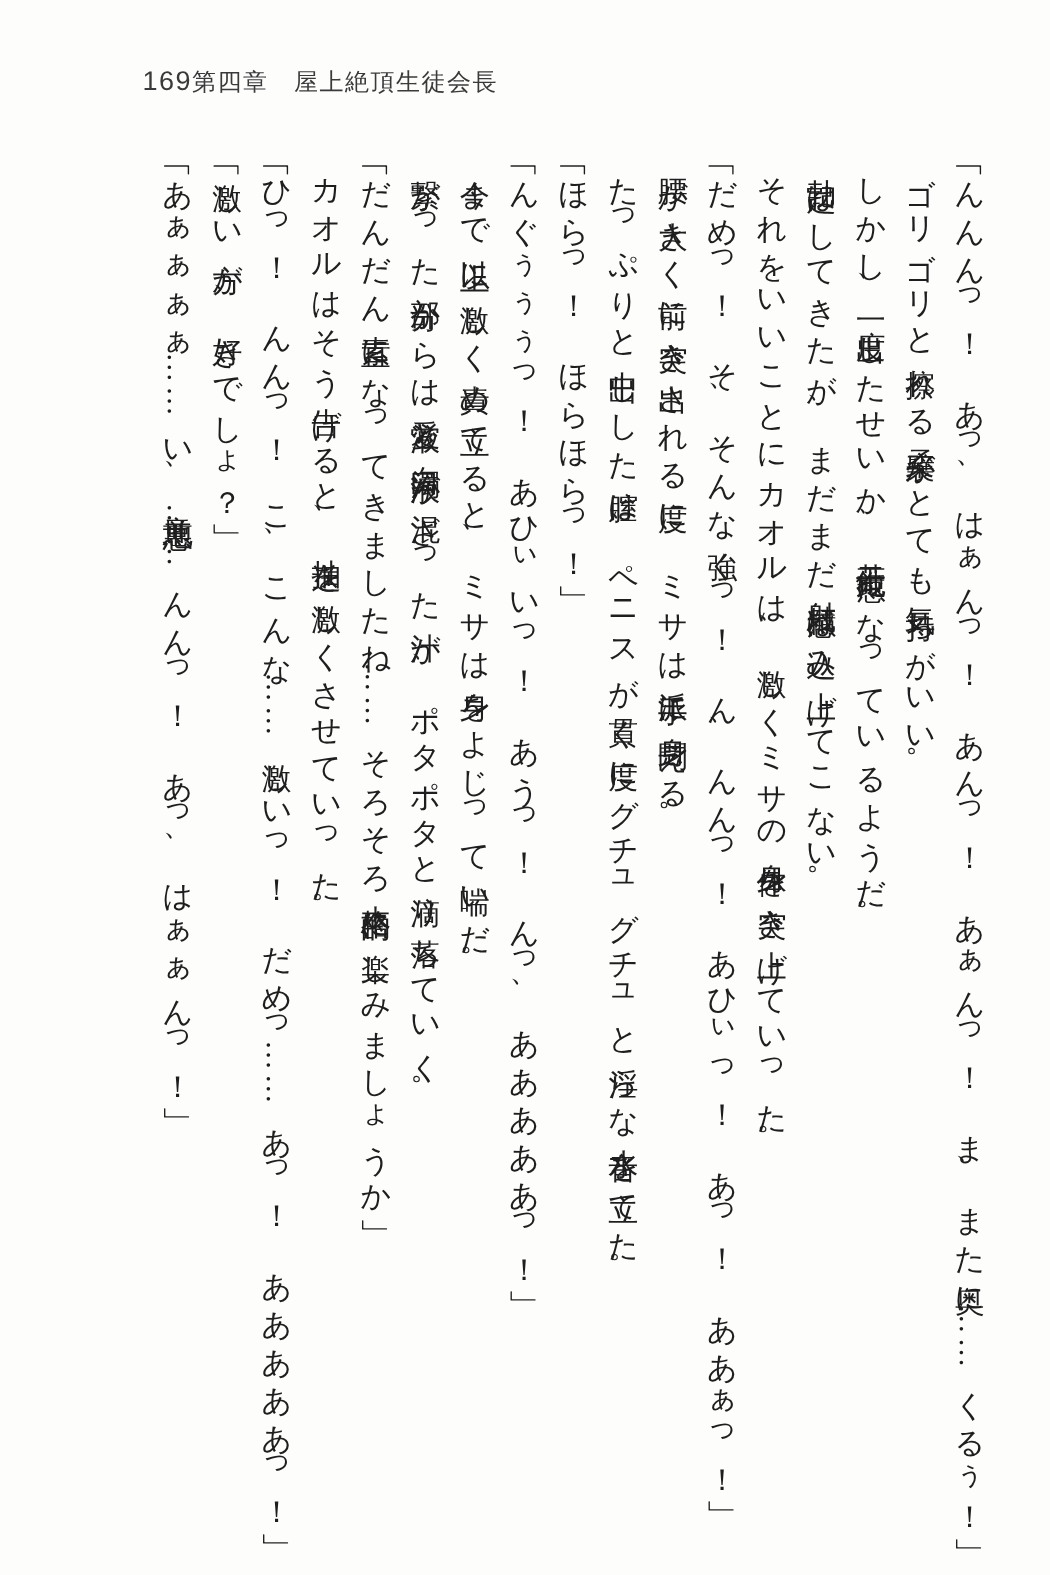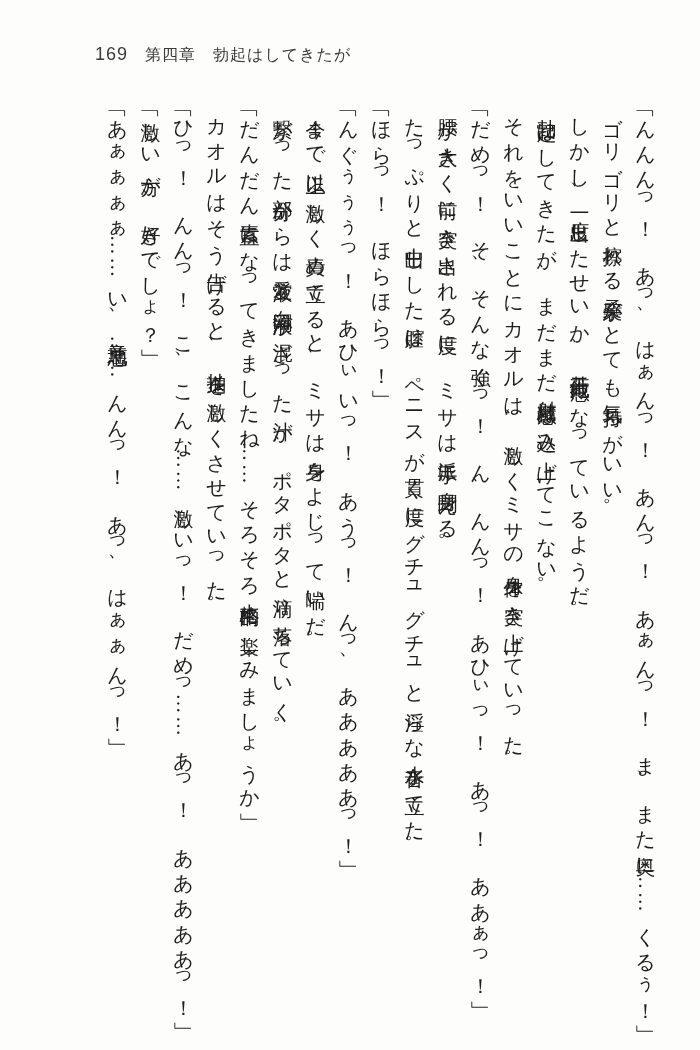--- a/index.html
+++ b/index.html
@@ -17,21 +17,20 @@
   .page {
     position: absolute;
     inset: 0;
   }
   .page-header {
     position: absolute;
     top: 44px;
     left: 95px;
     display: flex;
     align-items: baseline;
-    gap: 17px;
     font-family: "Liberation Sans", sans-serif;
     color: #3a3a3a;
   }
   .page-number {
     font-size: 18px;
     letter-spacing: 1px;
   }
   .chapter-title {
     font-size: 16px;
     letter-spacing: 1px;
@@ -55,21 +54,21 @@
     white-space: pre-wrap;
   }
 </style>
 </head>
 <body style="background: rgb(253, 253, 252);">
 
 <div class="page">
 
   <header class="page-header" style="color: rgb(58, 58, 58);">
     <span class="page-number">169</span>
-    <span class="chapter-title">第四章　勃起はしてきたが</span>
+    <span class="chapter-title">第四章　屋上絶頂生徒会長</span>
   </header>
 
   <main class="text-block" style="color: rgb(30, 30, 30);">
 
   <p class="line">「んんんっ！　あっ、はぁんっ！　あんっ！　あぁんっ！　ま、また奥に……くるぅ！」</p>
       <p class="line">ゴリゴリと擦れる柔襞がとても気持ちがいい。</p>
       <p class="line">しかし、一度出したせいか、若干鈍感になっているようだ。</p>
       <p class="line">勃起はしてきたが、まだまだ射精感は込み上げてこない。</p>
       <p class="line">それをいいことにカオルは、激しくミサの身体を突き上げていった。</p>
       <p class="line">「だめっ！　そ、そんな強くっ！　ん、んんっ！　あひぃっ！　あっ！　ああぁっ！」</p>

